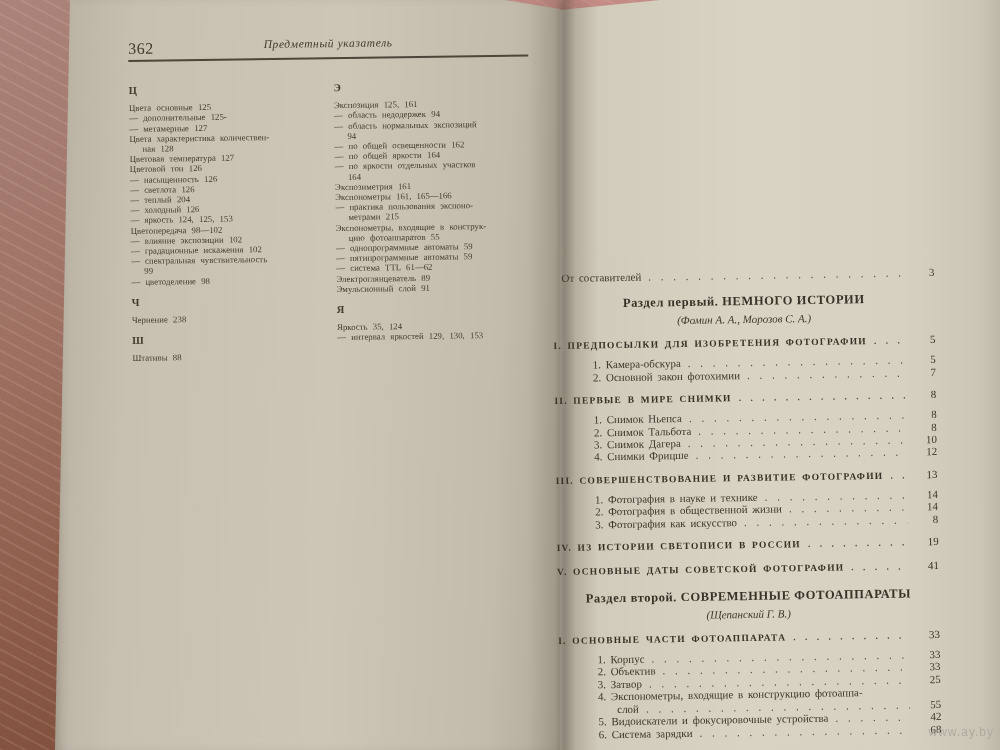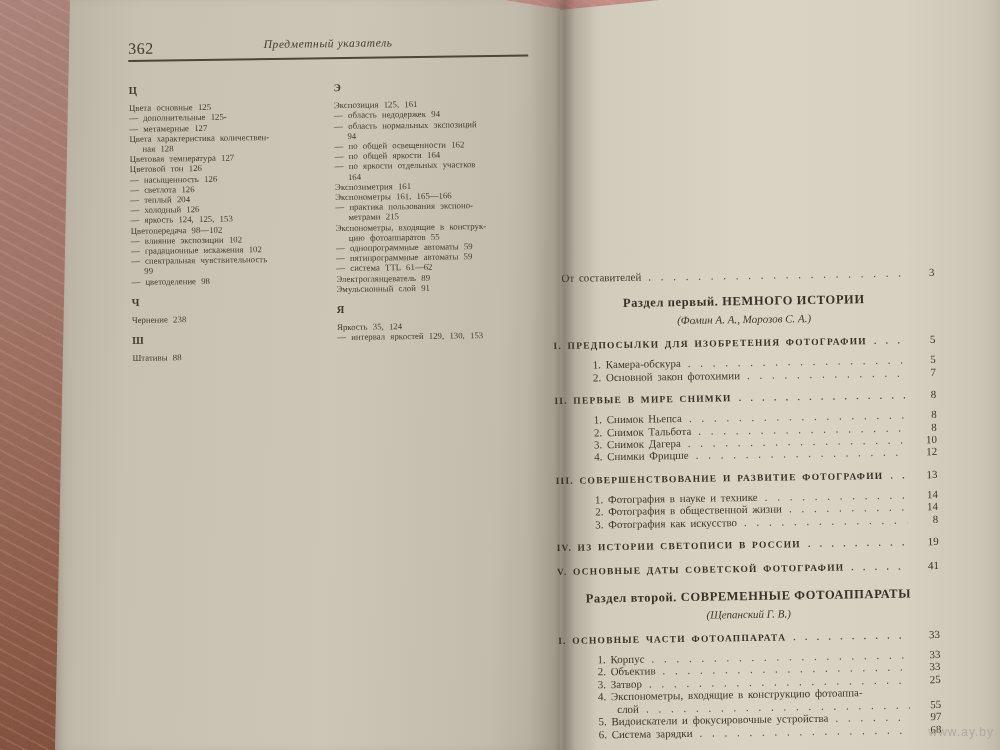--- a/index.html
+++ b/index.html
@@ -253,21 +253,21 @@
           <span class="tpage"></span>
         </div>
         <div class="trow item2">
           <span class="tlabel">слой</span>
           <span class="dots"></span>
           <span class="tpage">55</span>
         </div>
         <div class="trow item">
           <span class="tlabel">5. Видоискатели и фокусировочные устройства</span>
           <span class="dots"></span>
-          <span class="tpage">97</span>
+          <span class="tpage">42</span>
         </div>
         <div class="trow item">
           <span class="tlabel">6. Система зарядки</span>
           <span class="dots"></span>
           <span class="tpage">68</span>
         </div>
       </div>
   </div>
 
   <div class="gutter"></div>

